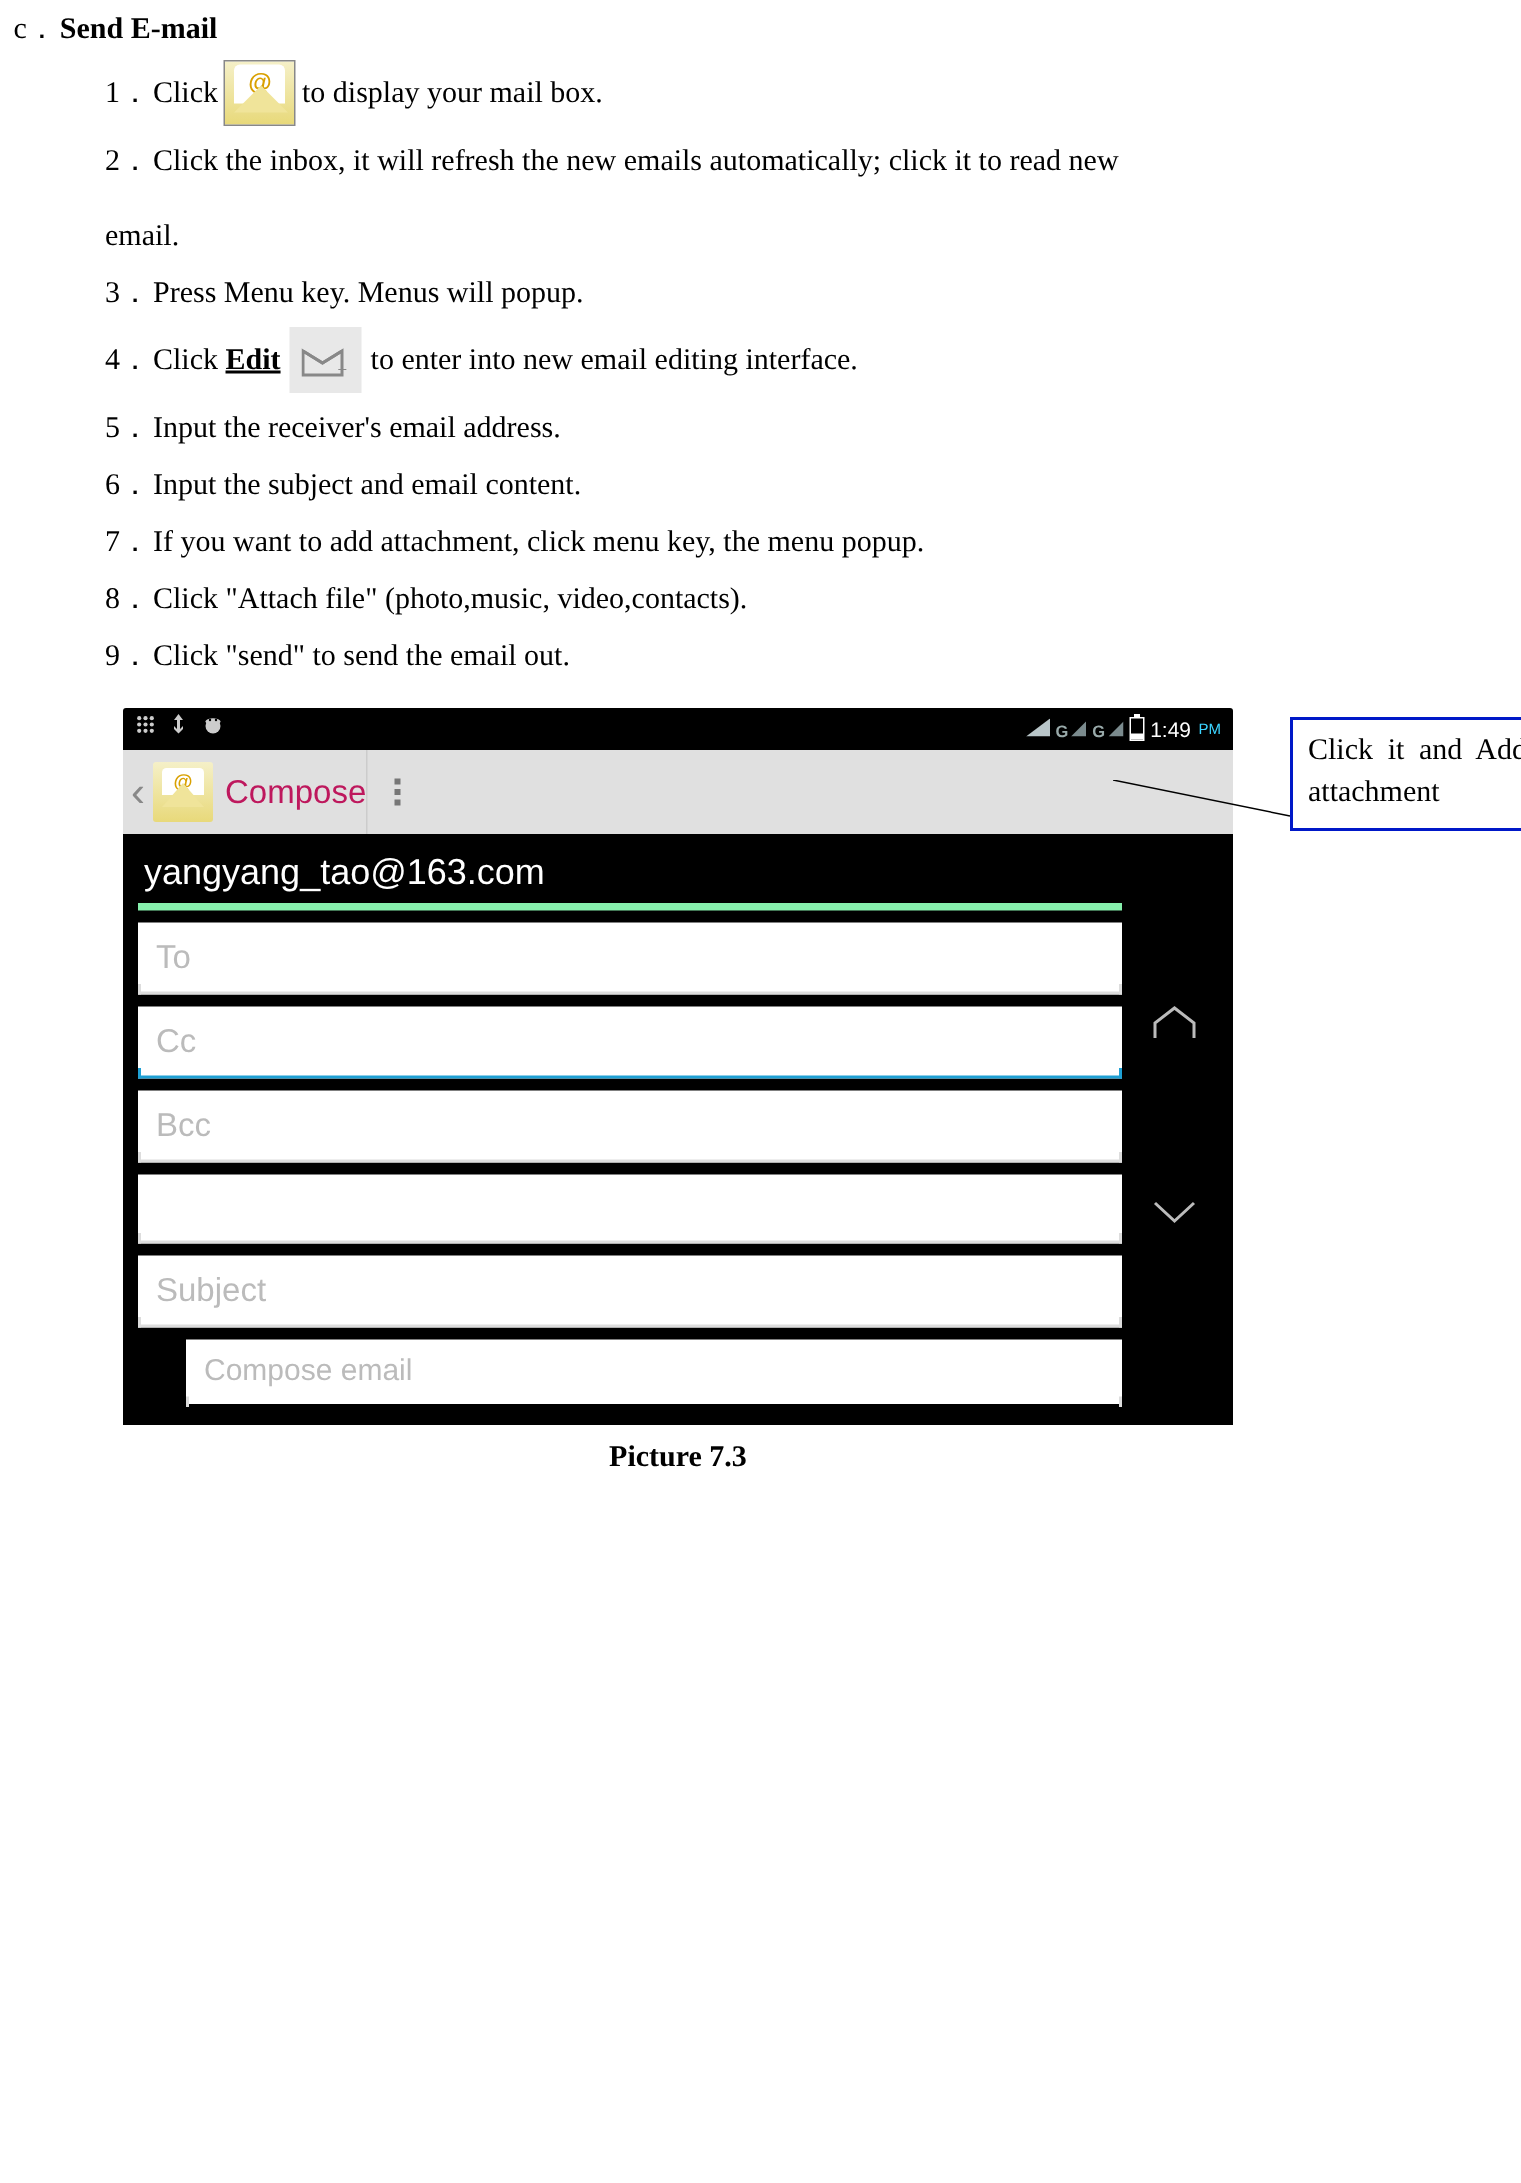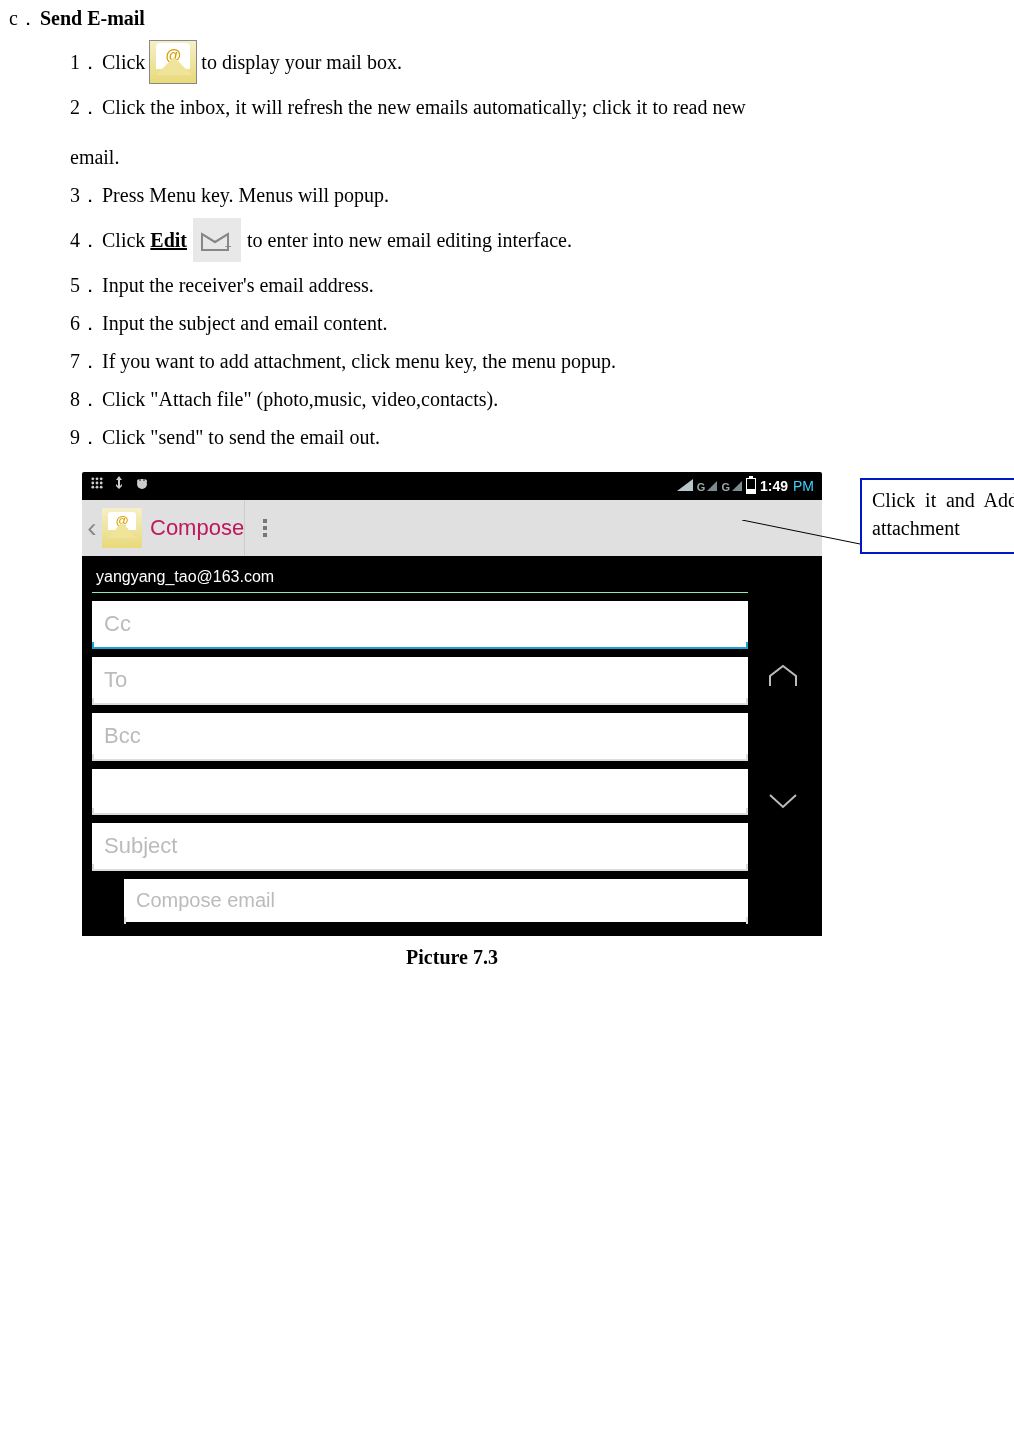--- a/index.html
+++ b/index.html
@@ -119,22 +119,22 @@
     padding: 0 8px;
   }
   .statusbar .sb-left { display:flex; gap:10px; }
   .statusbar .sb-left span { font-size:16px; }
   .statusbar .sb-right { margin-left:auto; display:flex; align-items:center; gap:4px; font-size:13px;}
   .statusbar .sb-right .sig-wrap { display:flex; align-items:baseline; gap:1px; }
   .statusbar .sb-right .g { font-weight:bold; color:#9aa; font-size:11px; margin-right:1px;}
   .statusbar .sb-right .batt { width:8px; height:14px; border:1px solid #fff; position:relative;}
   .statusbar .sb-right .batt::before{content:""; position:absolute; top:-3px; left:2px; width:4px; height:2px; background:#fff;}
   .statusbar .sb-right .batt::after{content:""; position:absolute; bottom:0; left:0; right:0; height:4px; background:#fff;}
-  .statusbar .sb-right .time { color:#fff; font-size:14px; font-weight:700;}
-  .statusbar .sb-right .pm { color:#3bd4ff; font-size:14px; margin-left:1px;}
+  .statusbar .sb-right .time { color:#fff; font-size:14px; font-weight:400;}
+  .statusbar .sb-right .pm { color:#3bd4ff; font-size:10px; margin-left:1px;}
   
   .appbar {
     height: 56px;
     background:#e0e0e0;
     display:flex;
     align-items:center;
     font-family: Arial, sans-serif;
   }
   .appbar .back-caret {
     width: 20px;
@@ -204,23 +204,23 @@
     display:flex;
   }
   .compose-fields {
     flex:1;
     display:flex;
     flex-direction:column;
   }
   .field-from {
     color:#fff;
     font-family: Arial, sans-serif;
-    font-size:16px;
+    font-size:24px;
     padding: 10px 4px 6px 4px;
-    border-bottom:1px solid #86efac;
+    border-bottom:5px solid #86efac;
   }
   .tf {
     background:#fff;
     margin-top: 8px;
     padding: 10px 12px;
     font-family: Arial, sans-serif;
     font-size: 22px;
     color:#bbb;
     border-bottom: 2px solid #ddd;
     position:relative;
@@ -405,22 +405,22 @@
         <div class="overflow">
           <span></span>
             <span></span>
             <span></span>
         </div>
       </div>
 
       <div class="compose-body">
         <div class="compose-fields">
           <div class="field-from">yangyang_tao@163.com</div>
+          <div class="tf" placeholder="To"><span>To</span></div>
           <div class="tf focused"><span>Cc</span></div>
-          <div class="tf" placeholder="To"><span>To</span></div>
           <div class="tf"><span>Bcc</span></div>
           <div class="tf inputblank"></div>
           <div class="tf subject"><span>Subject</span></div>
           <div class="tf body" style="border:none;margin-left:32px;"><span>Compose email</span></div>
         </div>
         <div class="navrail">
           <div>
             <svg width="30" height="24" viewBox="0 0 30 24">
                 <path d="M2 22 L2 12 L15 2 L28 12 L28 22" fill="none" stroke="#bbb" stroke-width="2"></path>
               </svg>

